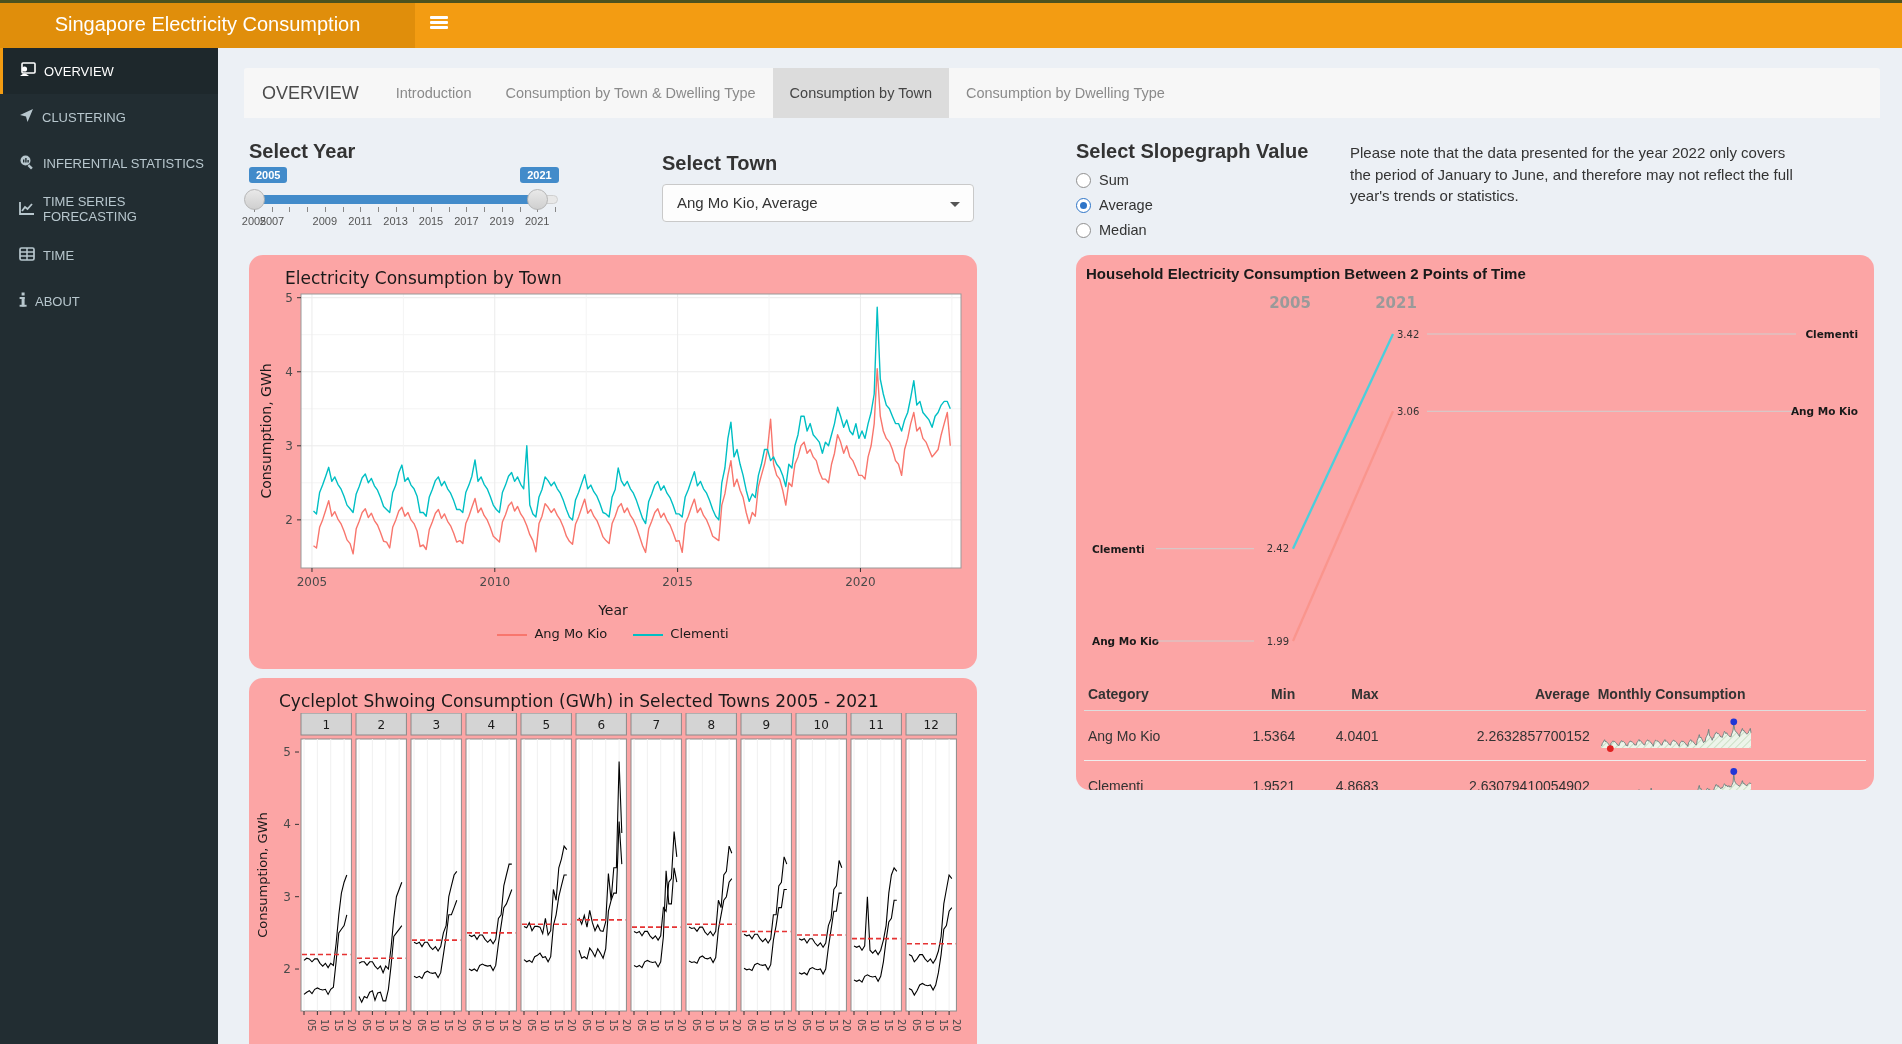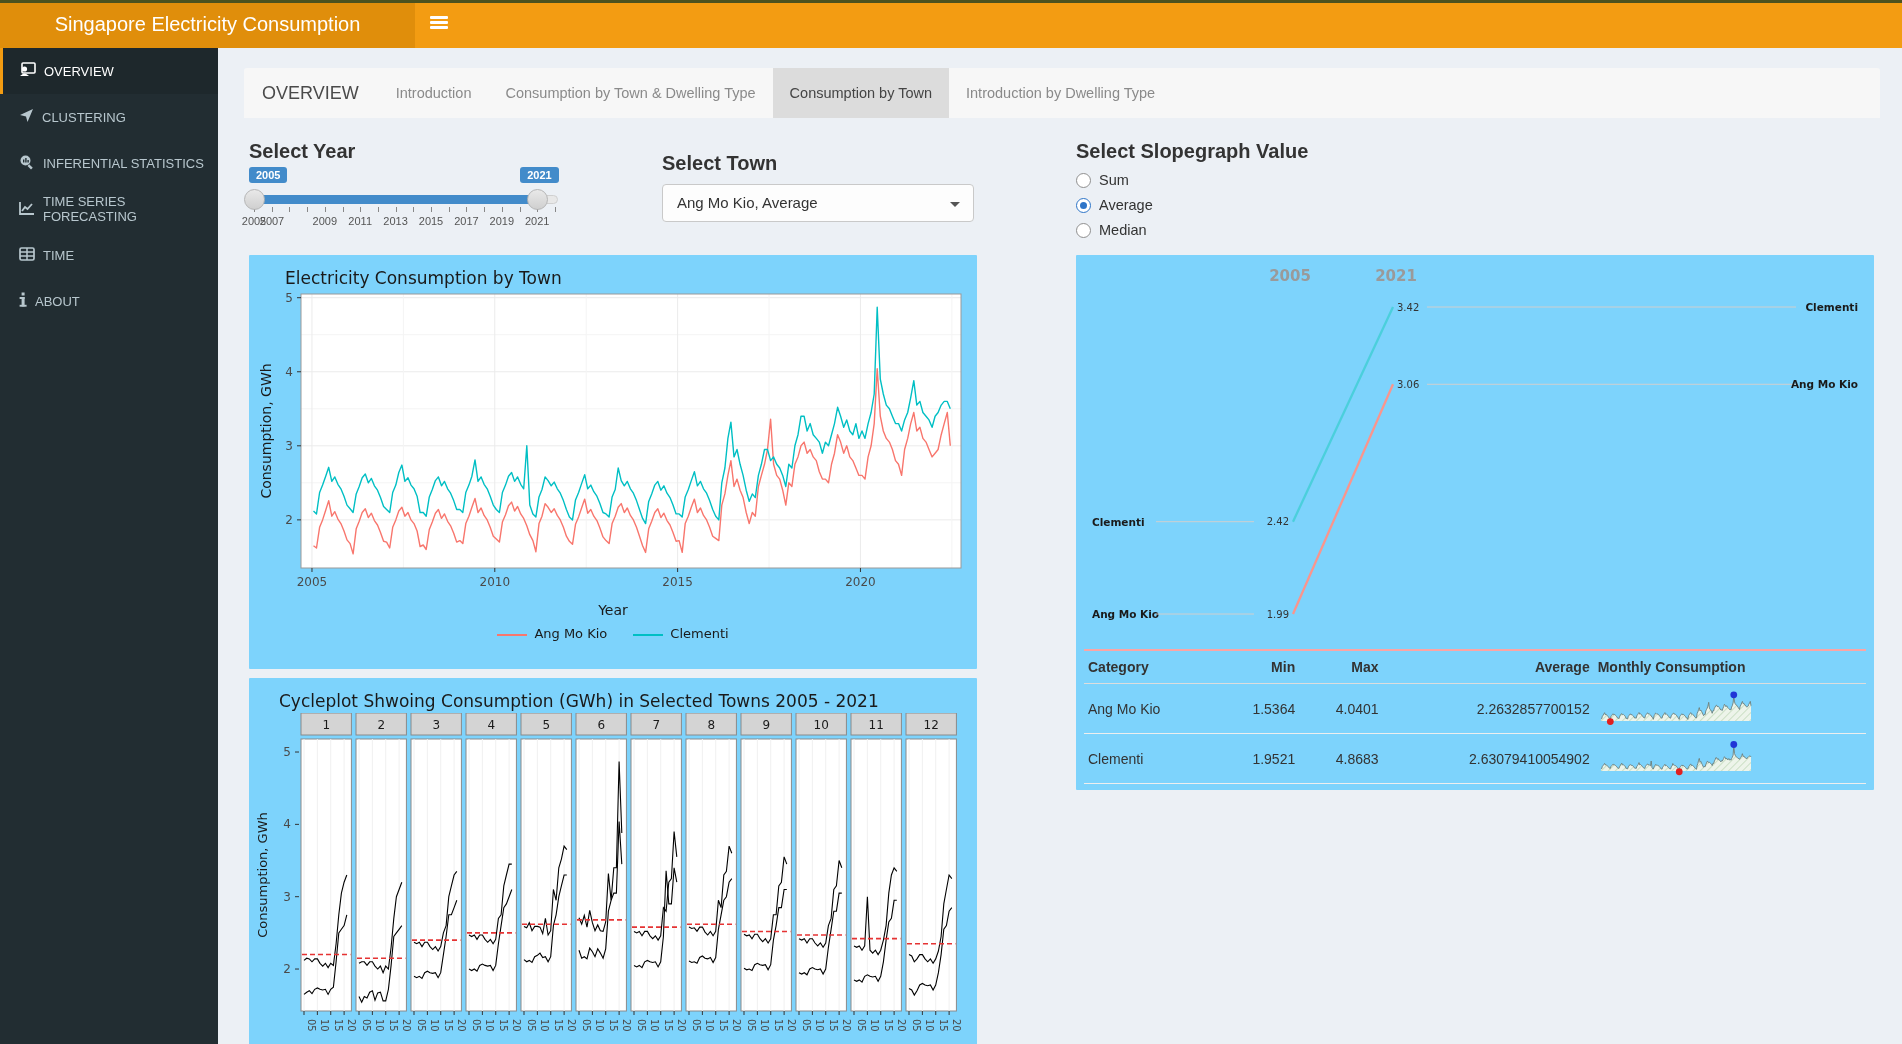--- a/index.html
+++ b/index.html
@@ -47,21 +47,21 @@
   .caret { position:absolute; right:13px; top:17px; width:0; height:0;
     border-left:5px solid transparent; border-right:5px solid transparent; border-top:5px solid #555; }
   
   #ctl-radio { left:858px; top:92px; width:280px; }
   .radio-row { display:flex; align-items:center; margin-top:9px; font-size:14.5px; cursor:pointer; }
   .rdot { width:15px; height:15px; border-radius:50%; border:1px solid #8f8f8f; background:#fff; margin-right:8px; position:relative; }
   .rdot.sel { border-color:#2e75c8; }
   .rdot.sel::after { content:""; position:absolute; left:3px; top:3px; width:7px; height:7px; border-radius:50%; background:#2e75c8; }
   .note { position:absolute; left:1132px; top:94px; width:455px; font-size:15px; line-height:21.5px; color:#333; }
   
-  .card { position:absolute; background:#7dd3fc; border-radius:1px; overflow:hidden; }
+  .card { position:absolute; background:#fca5a5; border-radius:14px; overflow:hidden; }
   #card-line  { left:31px;  top:207px; width:728px; height:414px; }
   #card-cycle { left:31px;  top:630px; width:728px; height:420px; }
   #card-slope { left:858px; top:207px; width:798px; height:535px; }
   .chart-title { font-family:"DejaVu Sans",sans-serif; font-size:17px; color:#1a1a1a; padding:13px 0 0 36px; }
   .xlab { font-family:"DejaVu Sans",sans-serif; font-size:14px; color:#1a1a1a; text-align:center; margin-top:2px; }
   .legend { display:flex; justify-content:center; gap:26px; margin-top:8px;
     font-family:"DejaVu Sans",sans-serif; font-size:13px; color:#1a1a1a; }
   .legend .sw { display:inline-block; width:30px; height:0; border-top:2.5px solid; vertical-align:middle; margin-right:7px; }
   #card-slope .chart-title { font-family:"Liberation Sans",sans-serif; font-size:15px; font-weight:bold; color:#1a1a1a; padding:10px 0 0 10px; }
   
@@ -138,21 +138,21 @@
       <span>ABOUT</span>
     </div>
   </aside>
 
 <main>
   <div class="tabstrip" id="tabstrip">
     <div class="tab-title">OVERVIEW</div>
   <div class="tab">Introduction</div>
       <div class="tab">Consumption by Town &amp; Dwelling Type</div>
       <div class="tab active">Consumption by Town</div>
-      <div class="tab">Introduction by Dwelling Type</div>
+      <div class="tab">Consumption by Dwelling Type</div>
     </div>
 
   <div class="ctl" id="ctl-year">
     <div class="ctl-label">Select Year</div>
     <div class="slider-wrap" id="slider">
         <div class="track" style=""></div>
         <div class="bar" style="left:5px;width:283.2px"></div>
         <div class="stick" style="left:5px"></div>
         <div class="stick" style="left:22.7px"></div>
         <div class="stick" style="left:40.4px"></div>
@@ -206,20 +206,21 @@
           <span class="rdot sel"></span>
           <span>Average</span>
         </div>
         <div class="radio-row">
           <span class="rdot"></span>
           <span>Median</span>
         </div>
       </div>
   </div>
 
+  <div class="note">Please note that the data presented for the year 2022 only covers the period of January to June, and therefore may not reflect the full year's trends or statistics.</div>
 
   <div class="card" id="card-line">
     <div class="chart-title">Electricity Consumption by Town</div>
     <svg id="main-line-svg" width="712" height="308" style="margin-left:8px">
         <rect x="44" y="6" width="660" height="274" fill="#fff" stroke="none"></rect>
         <line x1="44" x2="704" y1="194.83783783783784" y2="194.83783783783784" stroke="#f4f4f4" stroke-width="1"></line>
         <line x1="44" x2="704" y1="231.86486486486487" y2="231.86486486486487" stroke="#ebebeb" stroke-width="1"></line>
         <line x1="44" x2="704" y1="120.78378378378378" y2="120.78378378378378" stroke="#f4f4f4" stroke-width="1"></line>
         <line x1="44" x2="704" y1="157.8108108108108" y2="157.8108108108108" stroke="#ebebeb" stroke-width="1"></line>
         <line x1="44" x2="704" y1="46.72972972972971" y2="46.72972972972971" stroke="#f4f4f4" stroke-width="1"></line>
@@ -487,20 +488,21 @@
         <line x1="667.3734939759036" x2="667.3734939759036" y1="298" y2="302" stroke="#333"></line>
         <text x="671.3734939759036" y="306" font-size="10" fill="#4a4a4a" transform="rotate(90 671.3734939759036 306)">10</text>
         <line x1="680.7469879518072" x2="680.7469879518072" y1="298" y2="302" stroke="#333"></line>
         <text x="684.7469879518072" y="306" font-size="10" fill="#4a4a4a" transform="rotate(90 684.7469879518072 306)">15</text>
         <line x1="694.1204819277109" x2="694.1204819277109" y1="298" y2="302" stroke="#333"></line>
         <text x="698.1204819277109" y="306" font-size="10" fill="#4a4a4a" transform="rotate(90 698.1204819277109 306)">20</text>
       </svg>
   </div>
 
   <div class="card" id="card-slope">
+    <div class="chart-title">Household Electricity Consumption Between 2 Points of Time</div>
     <svg id="slope-svg" width="782" height="382" style="margin:4px 8px 0 8px">
         <text x="206" y="22" text-anchor="middle" font-size="15" font-weight="bold" fill="#9a9a9a" font-family="Liberation Sans">2005</text>
         <text x="312" y="22" text-anchor="middle" font-size="15" font-weight="bold" fill="#9a9a9a" font-family="Liberation Sans">2021</text>
         <line x1="209" y1="262.7" x2="309" y2="48" stroke="#4bcfdc" stroke-width="2.3"></line>
         <text x="8" y="266.7" font-size="10.5" font-weight="bold" fill="#1a1a1a" font-family="Liberation Sans">Clementi</text>
         <line x1="72" y1="262.7" x2="170" y2="262.7" stroke="#cfcfcf"></line>
         <text x="205" y="266.2" text-anchor="end" font-size="10" fill="#333">2.42</text>
         <text x="313" y="51.5" font-size="10" fill="#333">3.42</text>
         <line x1="343" y1="48" x2="712" y2="48" stroke="#cfcfcf"></line>
         <text x="774" y="52" text-anchor="end" font-size="10.5" font-weight="bold" fill="#1a1a1a" font-family="Liberation Sans">Clementi</text>

